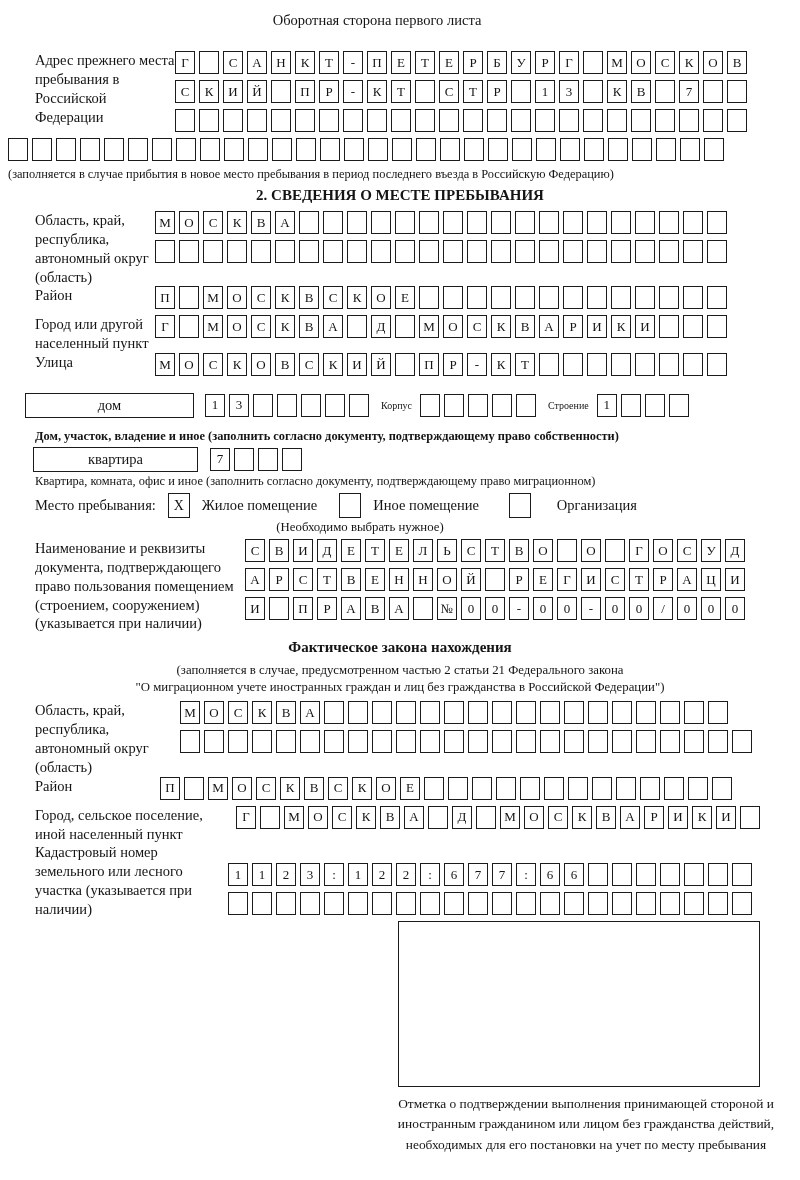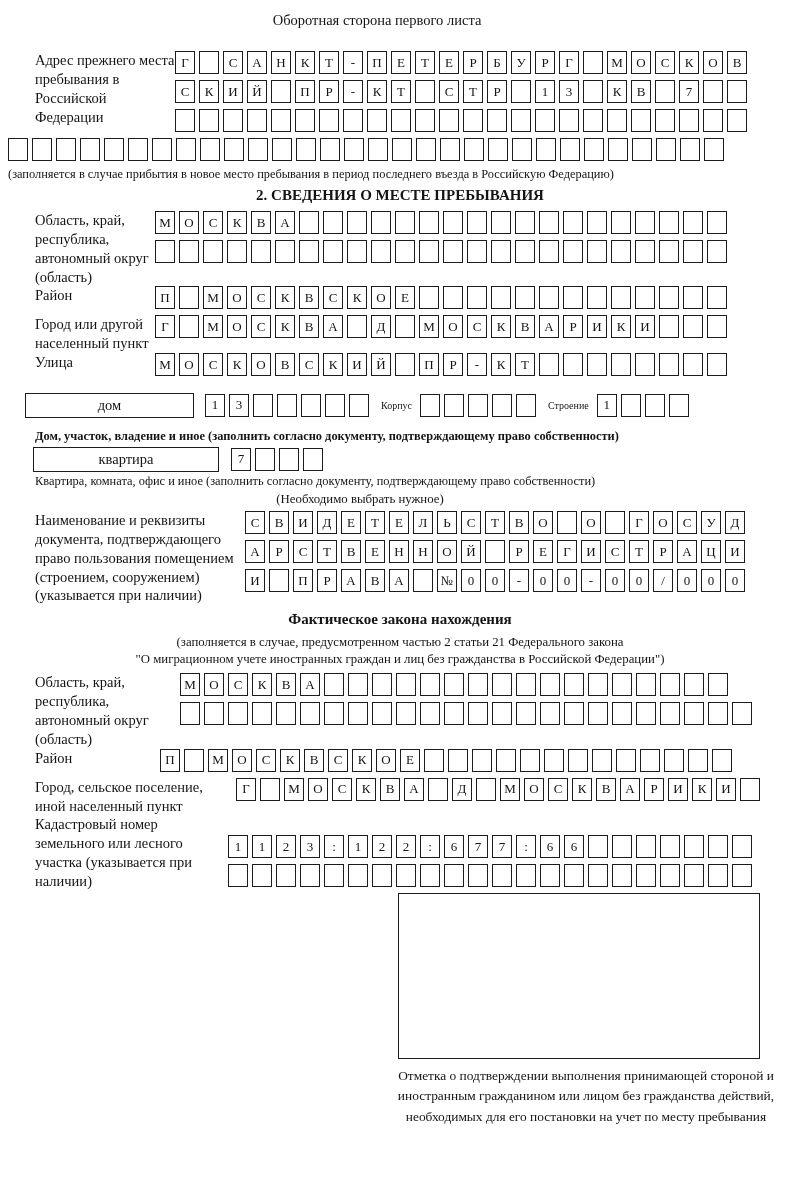--- a/index.html
+++ b/index.html
@@ -14,21 +14,21 @@
   .boxrow{display:flex;flex-wrap:nowrap;margin-bottom:5px;height:24px;}
   .cell{flex:none;width:18px;height:21px;border:1.5px solid #1c1c1c;margin-right:4px;
         display:flex;align-items:center;justify-content:center;
         font-size:13px;font-family:"Liberation Serif",serif;}
   .caption{font-size:12.4px;text-align:left;margin:1px 0 3px 0;}
   .sec-title{font-size:15px;font-weight:bold;text-align:center;margin:5px 0 7px 0;}
   .house-row{display:flex;align-items:center;margin:2px 0 2px 17px;}
   .named-rect{box-sizing:border-box;height:25px;border:1.7px solid #1c1c1c;
               display:flex;align-items:center;justify-content:center;font-size:14.5px;flex:none;}
   .rect-dom{width:169px;margin-right:11px;}
-  .rect-kv{width:186px;margin-right:12px;}
+  .rect-kv{width:165px;margin-right:12px;}
   .inline-lbl{font-size:10px;margin:16px 8px;flex:none;}
   .stay-row{display:flex;align-items:center;margin:4px 0 2px 27px;font-size:14.5px;}
   .checkcell{flex:none;width:20px;height:23px;border:1.6px solid #1c1c1c;margin:0 12px;
              display:flex;align-items:center;justify-content:center;font-size:14px;}
   .choose-note{font-size:12.8px;text-align:center;width:480px;margin:0 0 4px 112px;}
   .subtitle{font-size:12.8px;text-align:center;margin:0 0 2px 0;}
   .stamp-box{box-sizing:border-box;margin-left:390px;width:362px;height:166px;border:1.8px solid #1c1c1c;}
   .stamp-note{width:452px;margin-left:352px;margin-top:7px;text-align:center;
               font-size:13.4px;line-height:1.5;}
   .mt4{margin-top:4px;} .mt6{margin-top:6px;}
@@ -338,22 +338,31 @@
 
   <div class="house-row" style="margin-left:25px;">
     <div class="named-rect rect-kv">квартира</div>
     <div class="boxrow" style="margin-bottom:0;">
         <div class="cell">7</div>
         <div class="cell"></div>
         <div class="cell"></div>
         <div class="cell"></div>
       </div>
   </div>
-  <div class="caption" style="text-align:left;padding-left:27px;">Квартира, комната, офис и иное (заполнить согласно документу, подтверждающему право собственности)</div>
-
+  <div class="caption" style="text-align:left;padding-left:27px;">Квартира, комната, офис и иное (заполнить согласно документу, подтверждающему право миграционном)</div>
+
+  <div class="stay-row">
+    <span>Место пребывания:</span>
+    <span class="checkcell">X</span>
+    <span>Жилое помещение</span>
+    <span class="checkcell" style="margin-left:22px;"></span>
+    <span>Иное помещение</span>
+    <span class="checkcell" style="margin-left:30px;margin-right:26px;"></span>
+    <span>Организация</span>
+  </div>
   <div class="choose-note">(Необходимо выбрать нужное)</div>
 
   <div class="frow mt4">
     <div class="flabel w237">Наименование и реквизиты документа, подтверждающего право пользования помещением (строением, сооружением) (указывается при наличии)</div>
     <div class="rows">
       <div class="boxrow">
           <div class="cell">С</div>
           <div class="cell">В</div>
           <div class="cell">И</div>
           <div class="cell">Д</div>

